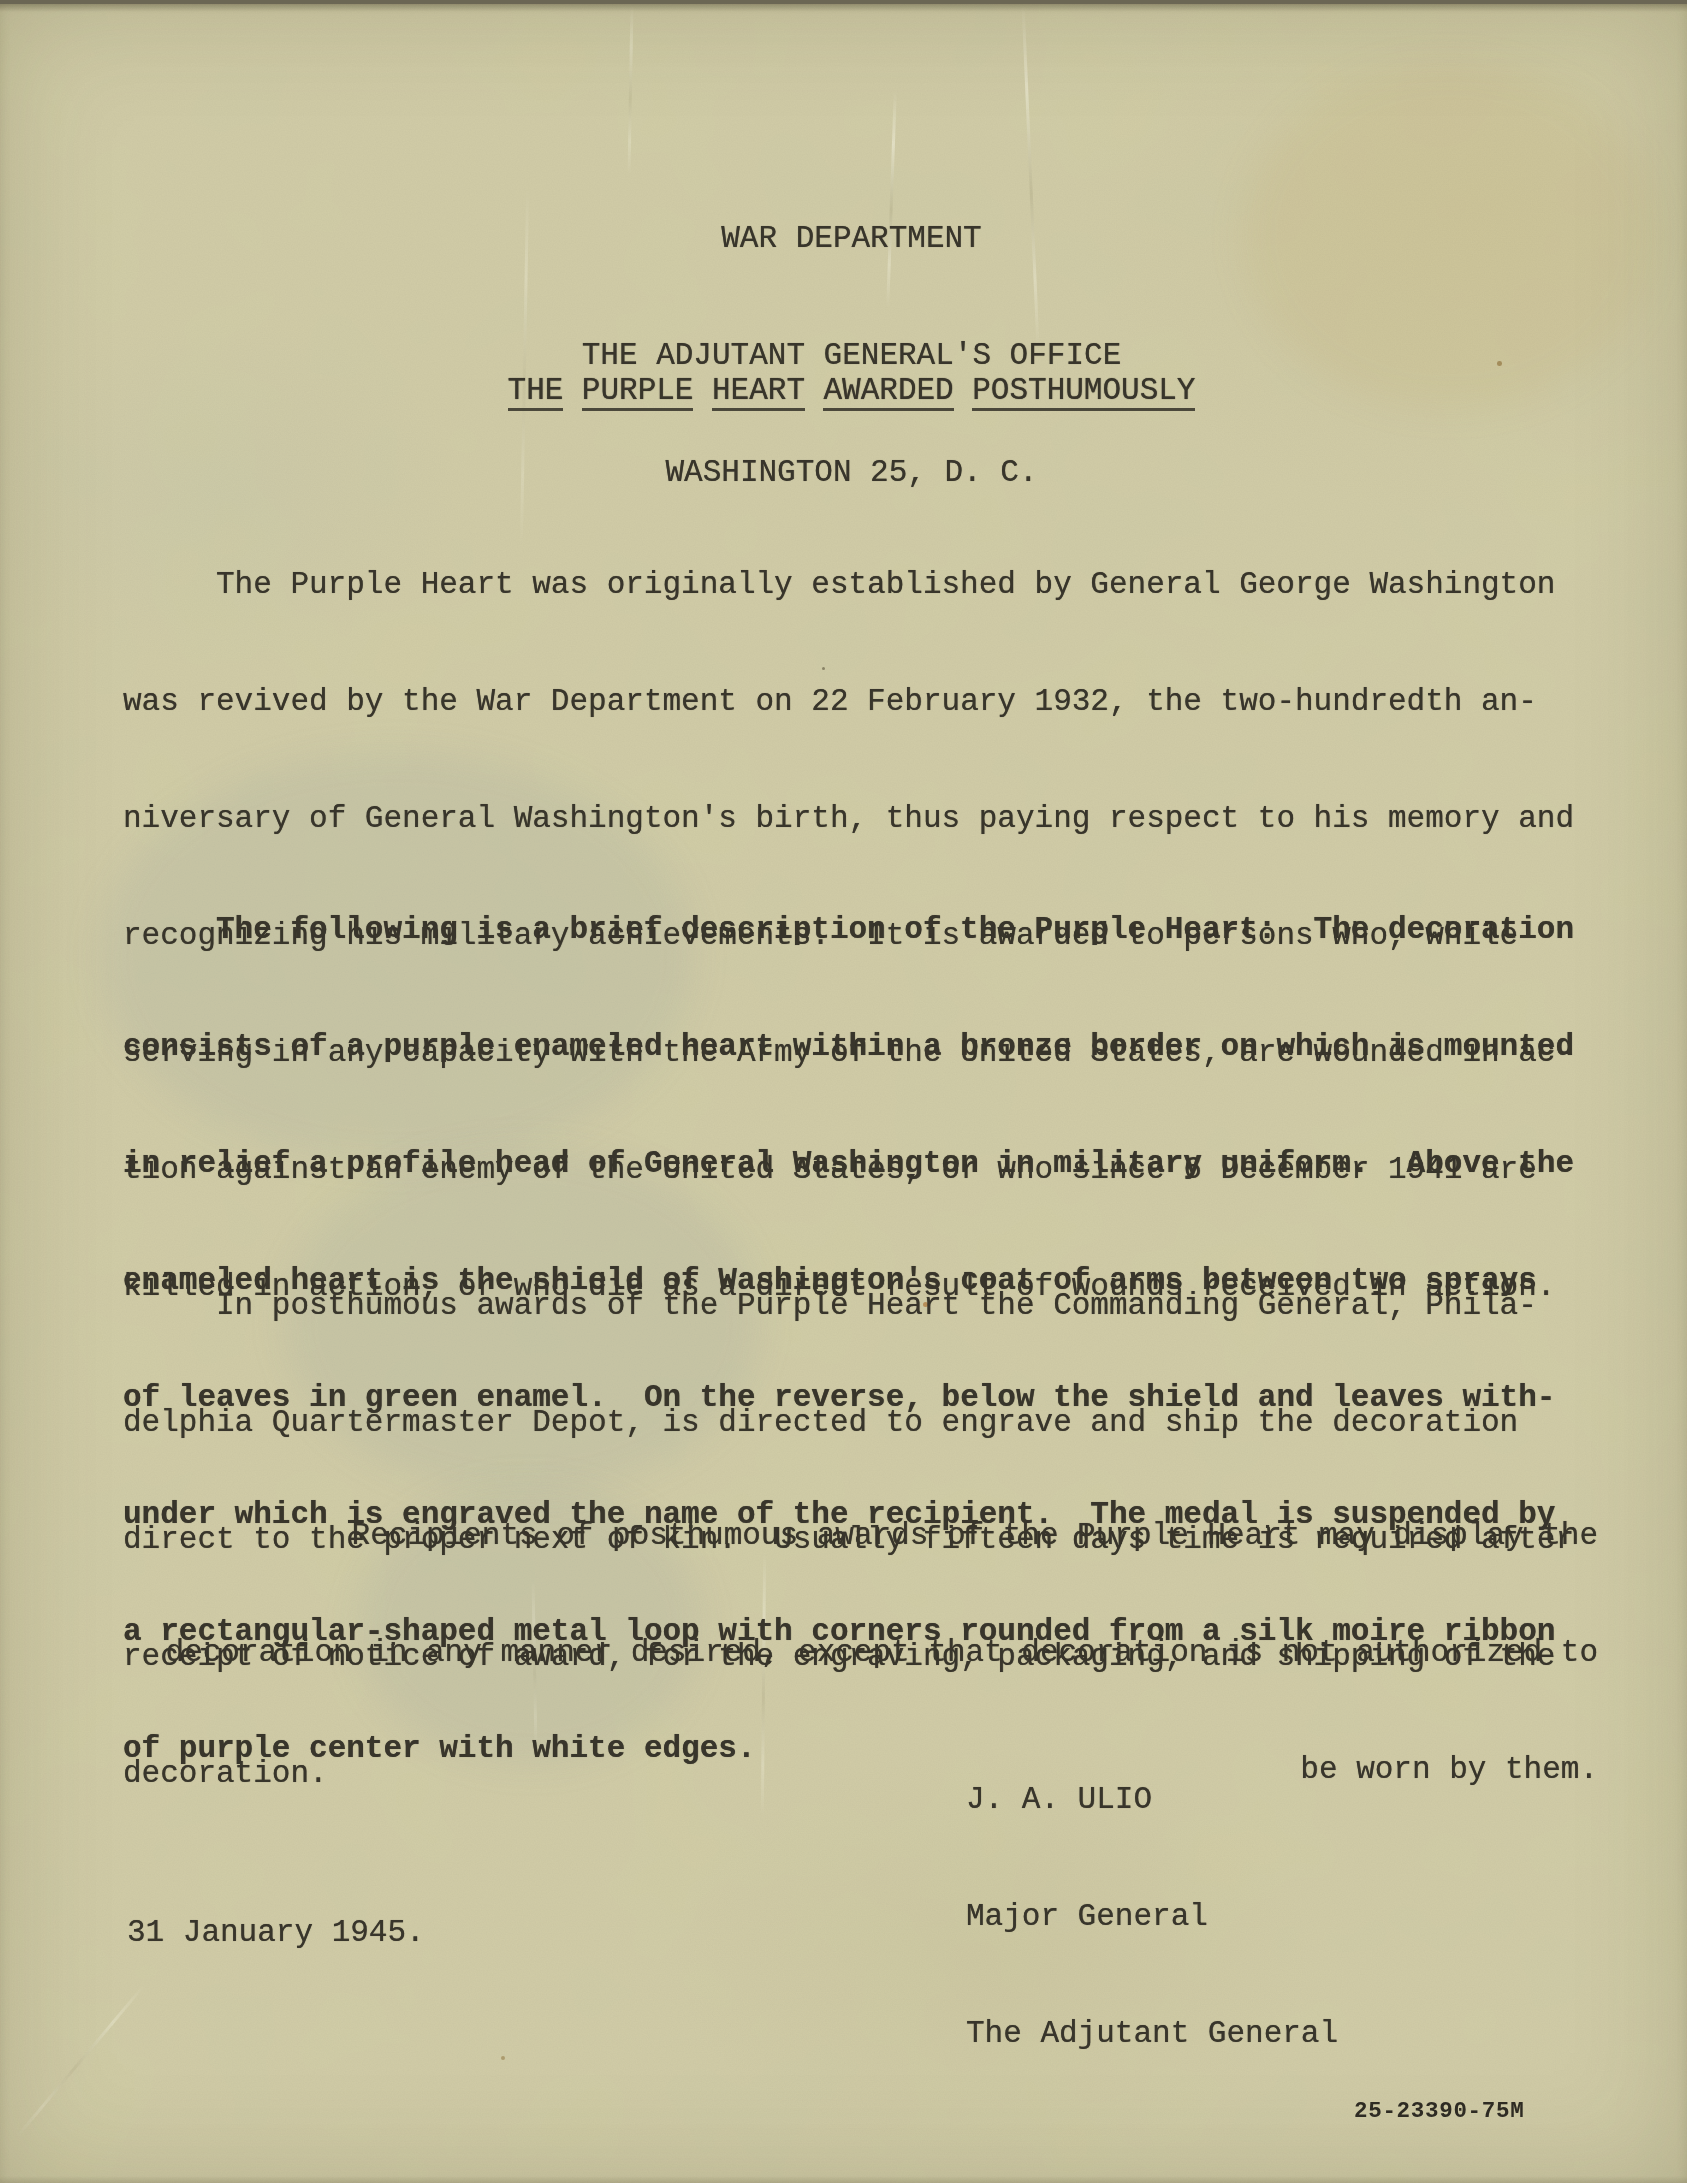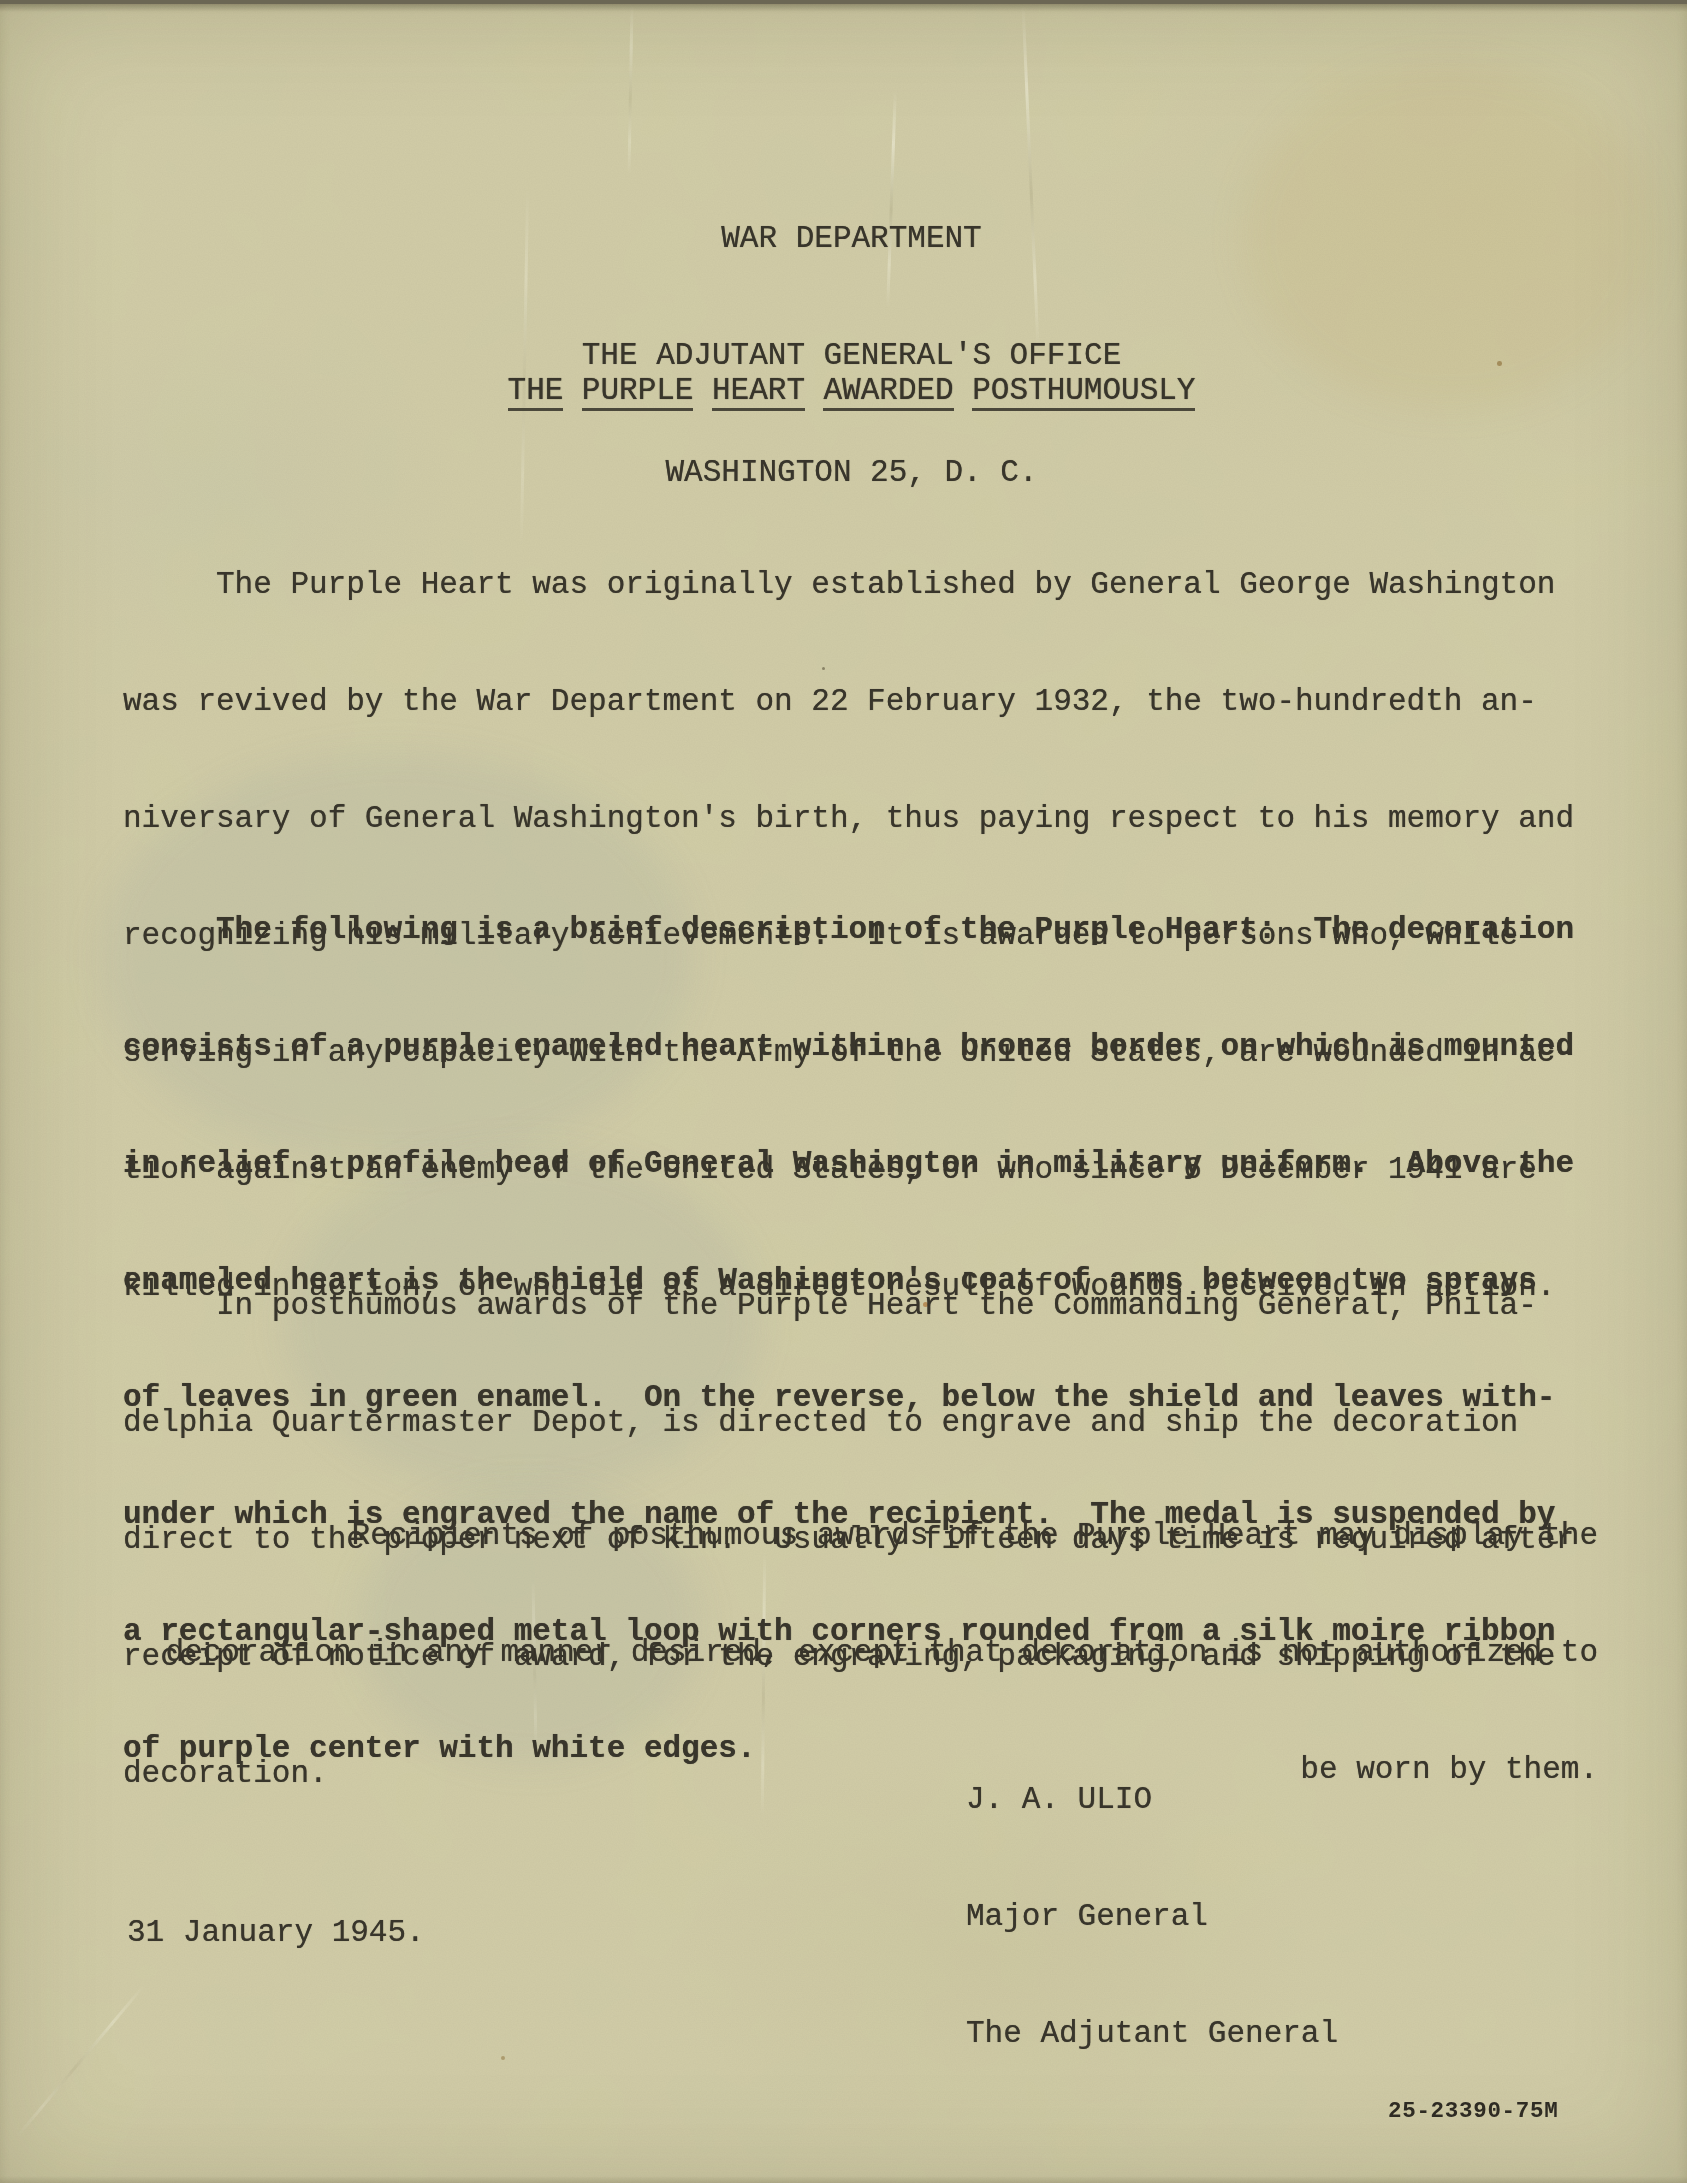--- a/index.html
+++ b/index.html
@@ -32,21 +32,21 @@
   .title-word { display: inline-block; height: 37px; border-bottom: 3.3px solid rgba(52,49,40,0.85); }
   .para { position: absolute; left: 123px; width: 1475px; }
   .para-1 { top: 483px; }
   .para-2 { top: 828px; font-weight: bold; }
   .para-3 { top: 1204px; }
   .para-4 { top: 1434px; text-align: right; }
   .line.indent { text-indent: 93px; }
   .signature { position: absolute; left: 966px; top: 1698px; }
   .date-line { position: absolute; left: 127px; top: 1909px; }
   .print-code {
-    position: absolute; left: 1388px; top: 2094px;
+    position: absolute; left: 1354px; top: 2094px;
     font-family: "Liberation Mono", "DejaVu Sans Mono", monospace;
     font-size: 22.5px; font-weight: bold; letter-spacing: 0.7px;
     color: #2e2b24;
   }
   
   .grain, .mottle { position: absolute; inset: 0; pointer-events: none; }
   .vignette {
     position: absolute; inset: 0; pointer-events: none;
     box-shadow: inset 0 0 112px rgba(88,82,50,0.22), inset 0 0 10.6px rgba(88,82,50,0.16);
   }

